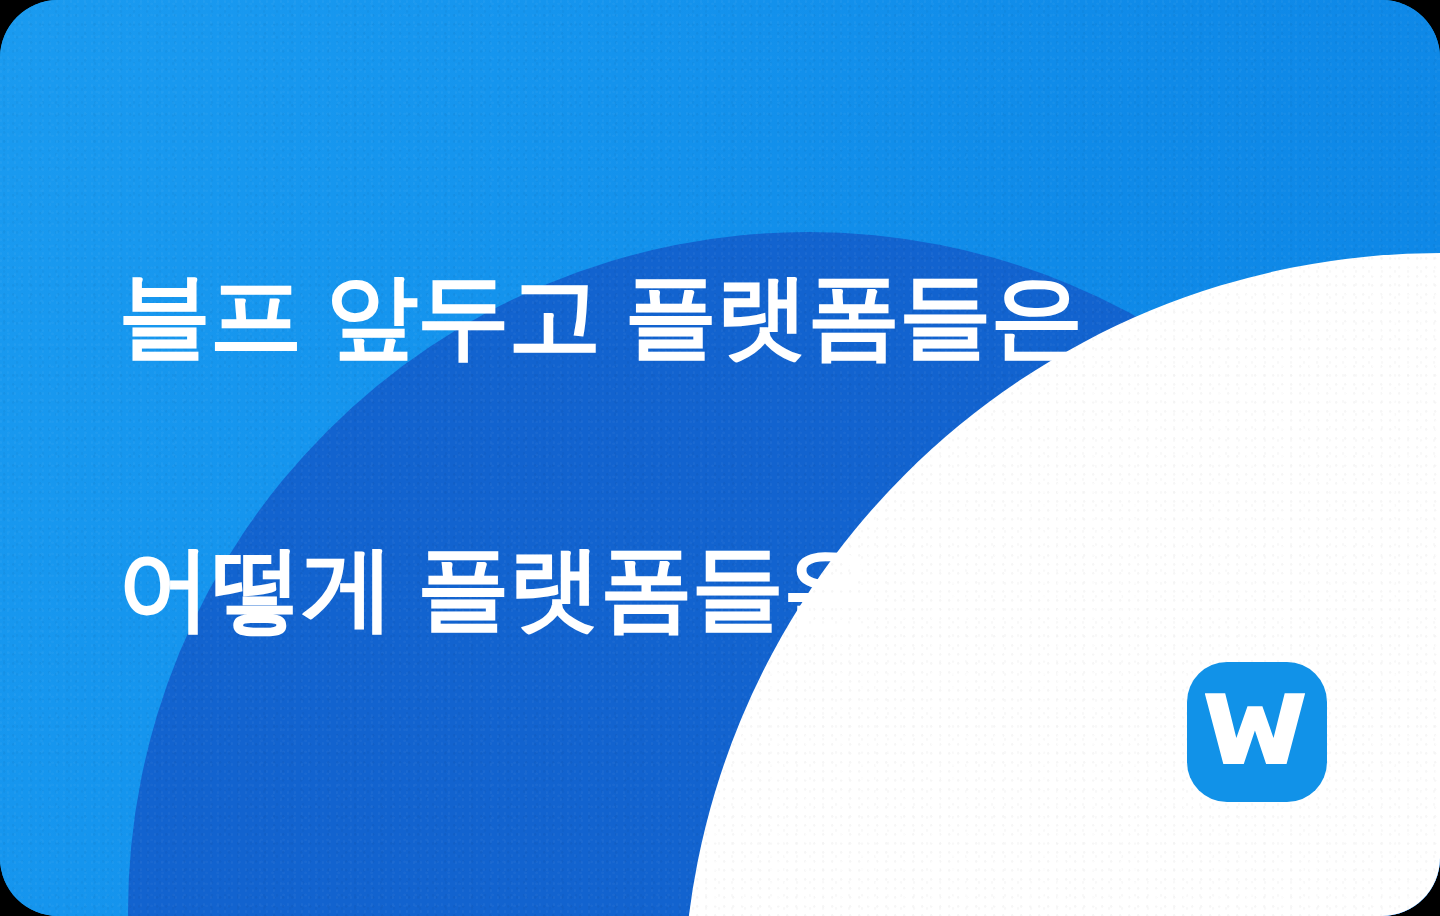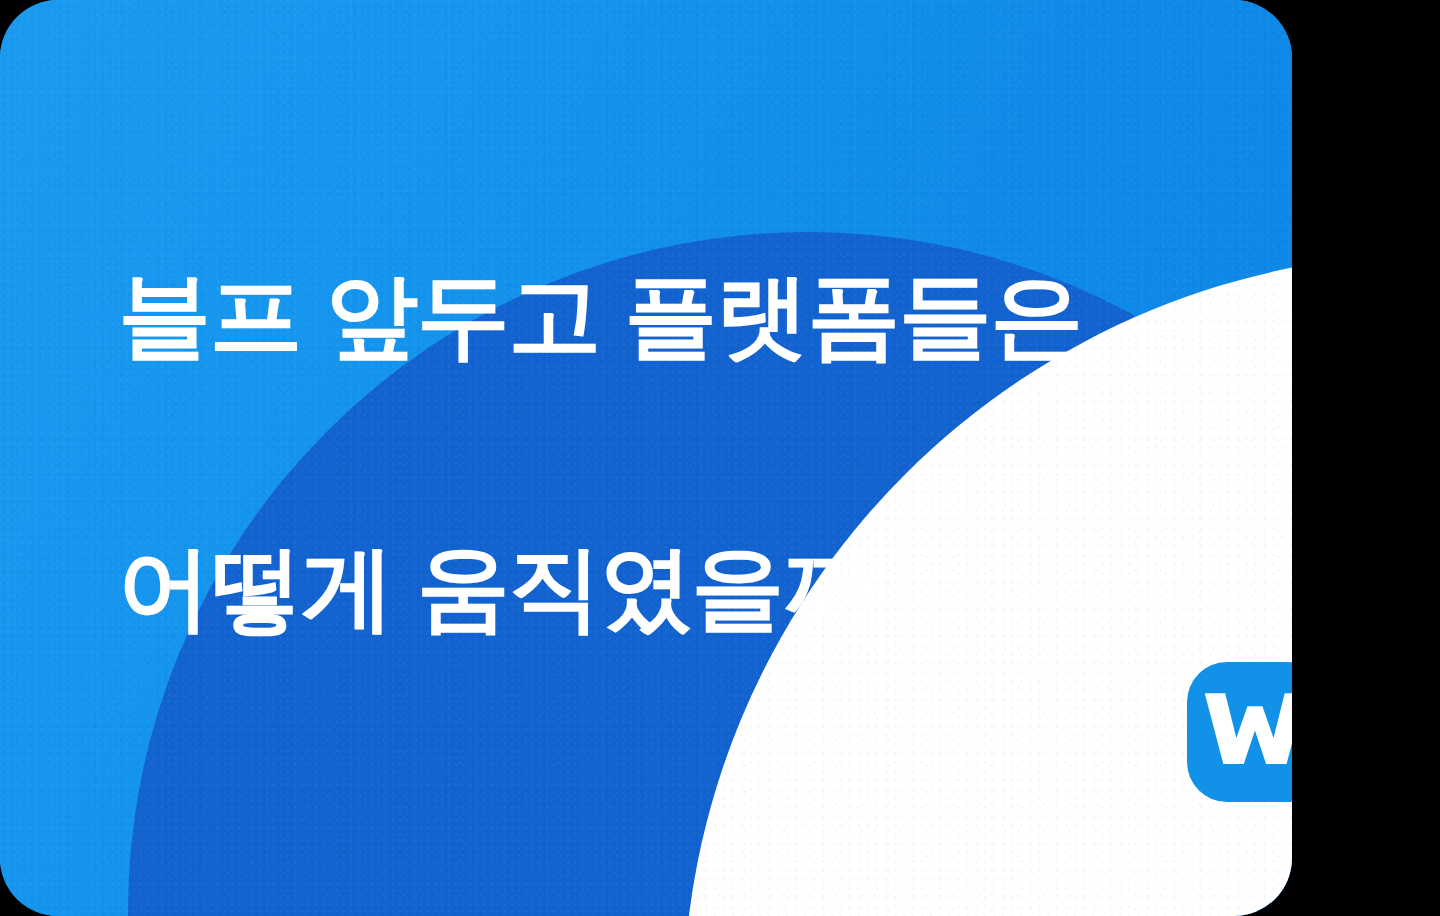--- a/index.html
+++ b/index.html
@@ -6,21 +6,21 @@
   html, body {
     margin: 0;
     padding: 0;
     background: #000000;
     width: 1440px;
     height: 916px;
     overflow: hidden;
   }
   #card {
     position: relative;
-    width: 1292px;
+    width: 1440px;
     height: 916px;
     border-radius: 58px;
     overflow: hidden;
     background: #1192e8;
     font-family: "Liberation Sans", "DejaVu Sans", sans-serif;
   }
   #bg-gradient {
     position: absolute;
     inset: 0;
     background: linear-gradient(118deg, #1a9bf0 0%, #1595ee 28%, #0f8ae8 62%, #0d86e6 100%);
@@ -92,21 +92,21 @@
   <div id="bg-gradient"></div>
 
   <div id="dark-blob"></div>
 
   <div id="white-blob"></div>
 
   <div id="grain"></div>
 
   <h1 id="headline">
     <span class="hl-line">블프 앞두고 플랫폼들은</span>
-    <span class="hl-line">어떻게 움직였을까</span>
+    <span class="hl-line">어떻게 플랫폼들은</span>
   </h1>
 
   <div id="brand-logo">
     <svg width="104" height="88" viewBox="0 0 104 88" aria-hidden="true" focusable="false">
       <path d="M4 10 L26 10 L38 58 L50 24 L66 24 L78 58 L90 10 L112 10 L92 86 L70 86 L58 50 L46 86 L24 86 Z" transform="translate(-4,-4) scale(0.93)" fill="#ffffff"></path>
     </svg>
   </div>
 
 </div>
 

